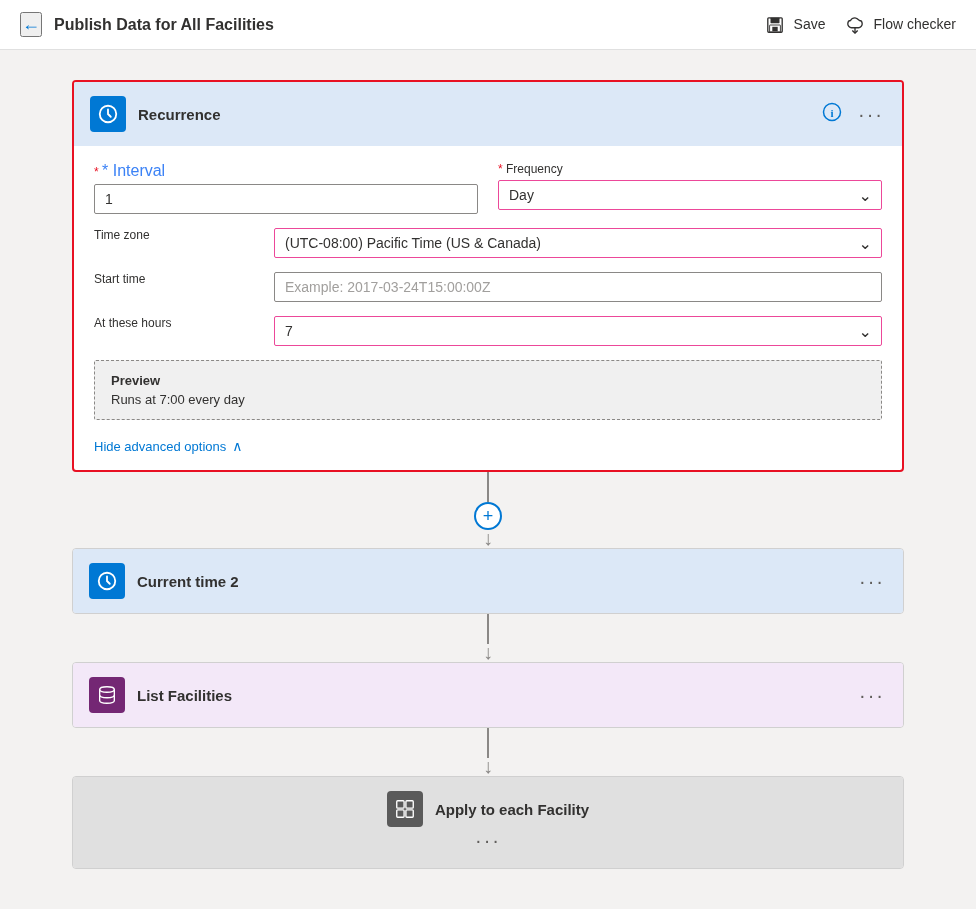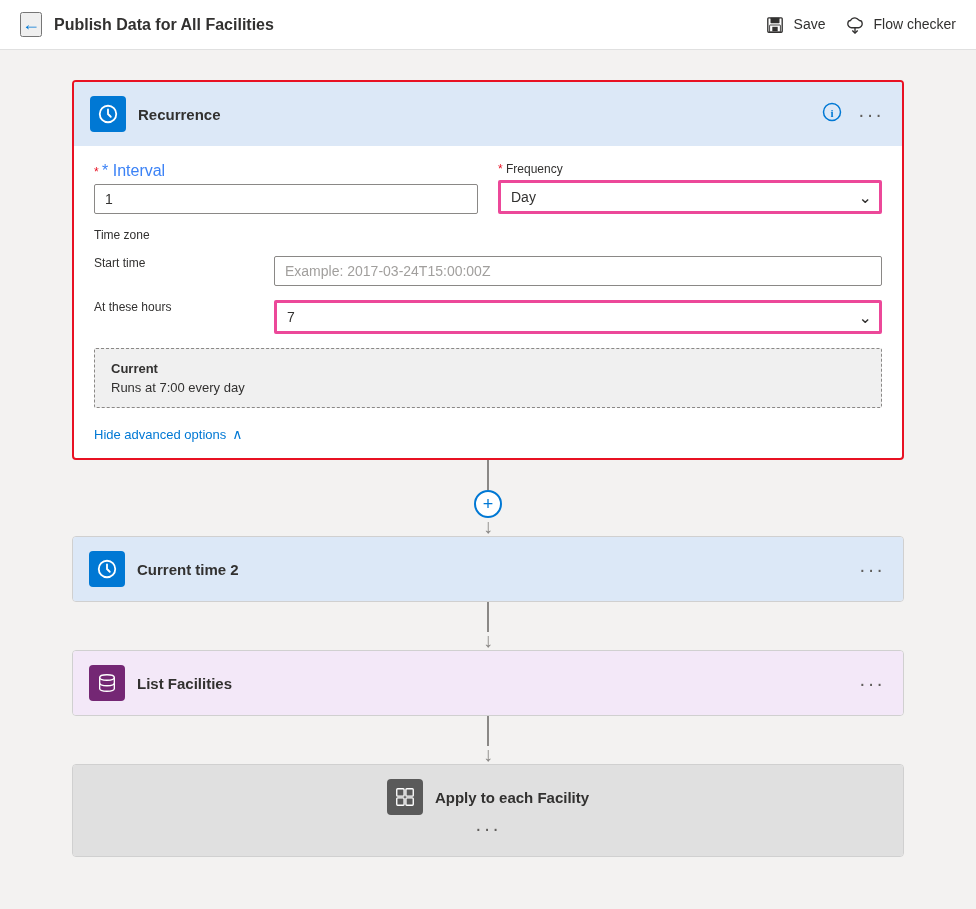--- a/index.html
+++ b/index.html
@@ -150,21 +150,21 @@
       border-radius: 2px;
       padding: 6px 10px;
       font-size: 14px;
       color: #323130;
       background: #fff;
       width: 100%;
     }
     .form-input::placeholder { color: #a19f9d; }
 
     .form-select {
-      border: 3px solid #ec4899;
+      border: 1px solid #ec4899;
       border-radius: 2px;
       padding: 6px 10px;
       font-size: 14px;
       color: #323130;
       background: #fff;
       width: 100%;
       appearance: none;
       cursor: pointer;
       position: relative;
     }
@@ -339,20 +339,27 @@
                 <option>Week</option>
               </select>
             </div>
           </div>
         </div>
 
         <div class="form-row">
           <div class="form-group" style="flex: 0 0 160px; max-width:160px;">
             <label class="form-label">Time zone</label>
           </div>
+          <div class="form-group" style="flex:1;">
+            <div class="select-wrapper">
+              <select class="form-select">
+                <option>(UTC-08:00) Pacific Time (US &amp; Canada)</option>
+              </select>
+            </div>
+          </div>
         </div>
 
         <div class="form-row">
           <div class="form-group" style="flex: 0 0 160px; max-width:160px;">
             <label class="form-label">Start time</label>
           </div>
           <div class="form-group" style="flex:1;">
             <input class="form-input" type="text" placeholder="Example: 2017-03-24T15:00:00Z" style="">
           </div>
         </div>
@@ -367,21 +374,21 @@
                 <option>7</option>
                 <option>0</option><option>1</option><option>2</option><option>3</option>
                 <option>4</option><option>5</option><option>6</option><option>8</option>
               </select>
             </div>
           </div>
         </div>
 
 
         <div class="preview-box">
-          <div class="preview-title">Current</div>
+          <div class="preview-title">Preview</div>
           <div class="preview-text">Runs at 7:00 every day</div>
         </div>
 
         <button class="hide-advanced">
           <span>Hide advanced options</span>
           <span style="font-size:14px;">∧</span>
         </button>
       </div>
     </div>
   </div>

